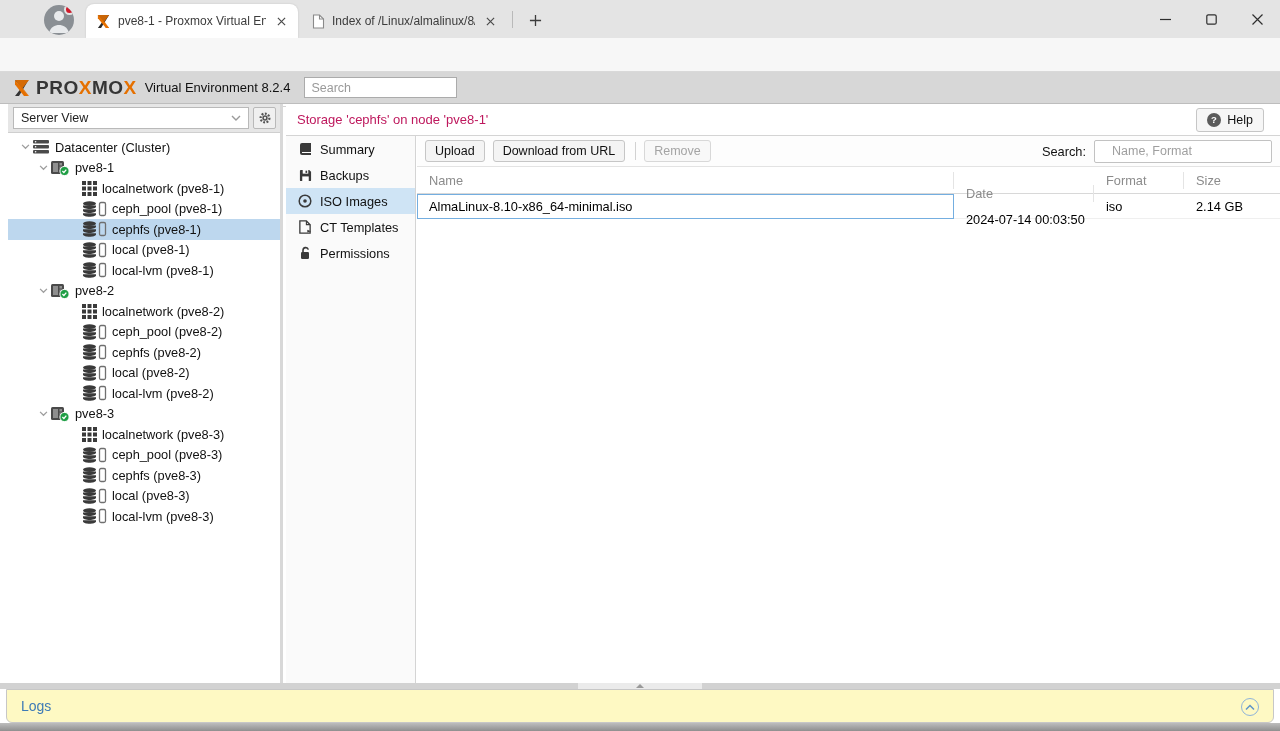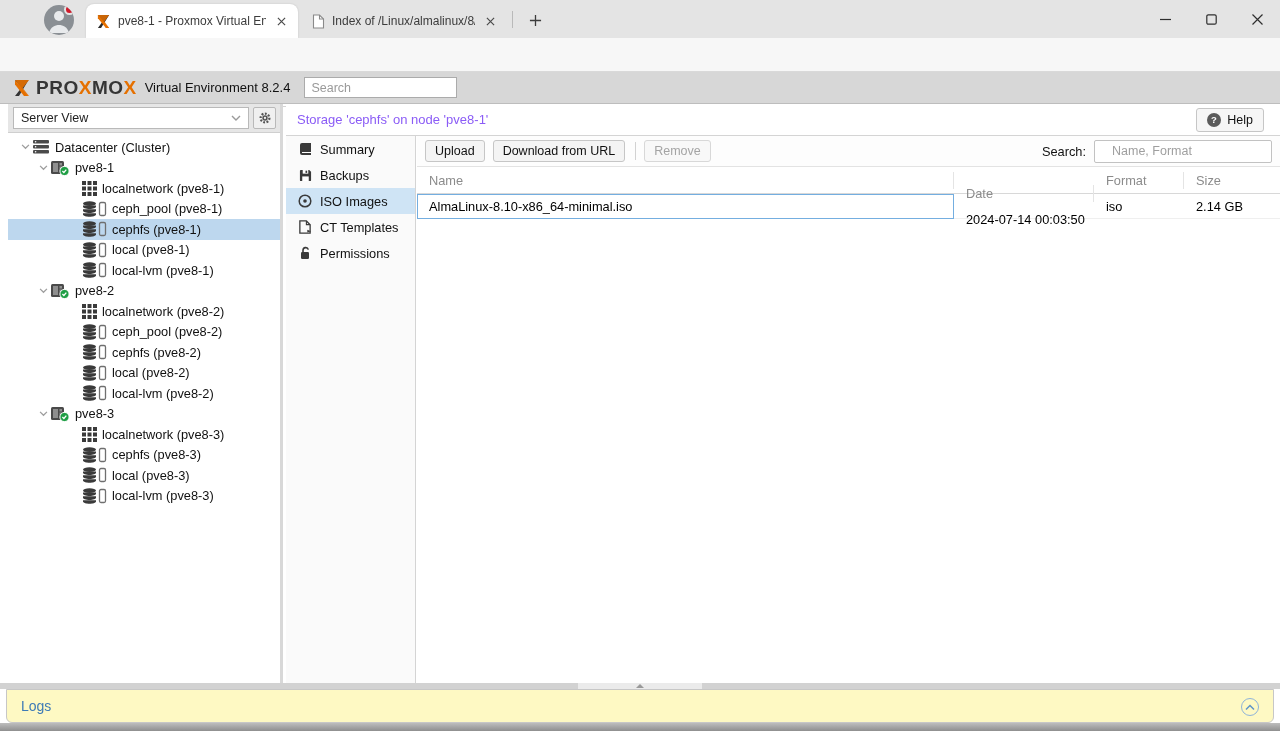--- a/index.html
+++ b/index.html
@@ -60,21 +60,21 @@
   .tree-row { height:20.5px; display:flex; align-items:center; font-size:12.8px; color:#111; white-space:nowrap; }
   .tree-row.selected { background:#bdd7ee; }
   .tree-row .exp { width:14px; display:flex; justify-content:center; color:#9d9d9d; }
   .tree-row .ticon { margin-right:5px; display:flex; align-items:center; }
   .tree-row.lvl0 { padding-left:10px; }
   .tree-row.lvl1 { padding-left:28px; }
   .tree-row.lvl2 { padding-left:60px; }
 
   
   #content-header { left:286px; top:104px; width:994px; height:32px; background:#fff; border-bottom:1px solid #d4d4d4; display:flex; align-items:center; }
-  #content-title { margin-left:11px; font-size:13px; color:#8b5cf6; }
+  #content-title { margin-left:11px; font-size:13px; color:#be185d; }
   #help-btn { position:absolute; right:16px; top:4px; height:24px; display:flex; align-items:center; gap:6px; padding:0 10px; background:#f6f6f6; border:1px solid #c6c6c6; border-radius:3px; font-size:12.5px; color:#111; }
 
   #menu-panel { left:286px; top:136px; width:130px; height:547px; background:#fafafa; border-right:1px solid #d4d4d4; }
   .menu-item { height:26px; display:flex; align-items:center; gap:8px; padding-left:12px; font-size:12.8px; color:#111; }
   .menu-item.selected { background:#cfe4f5; }
   .menu-item .micon { width:14px; display:flex; justify-content:center; color:#3a3a3a; }
 
   #content { left:417px; top:136px; width:863px; height:547px; background:#fff; }
   #content-toolbar { height:31px; display:flex; align-items:center; padding:0 8px; border-bottom:1px solid #e3e3e3; background:#fdfdfd; }
   .cbtn { height:22px; padding:0 9px; display:flex; align-items:center; background:#f4f4f4; border:1px solid #c6c6c6; border-radius:3px; font-size:12.5px; color:#111; margin-right:8px; }
@@ -601,20 +601,35 @@
           <svg width="25" height="16" viewBox="0 0 25 16">
             <g fill="#3a3a3a">
               <ellipse cx="7.5" cy="2.6" rx="6.5" ry="2.3"></ellipse>
               <path d="M1 4.4h13v1.4c0 1.2-2.9 2.2-6.5 2.2S1 7 1 5.8z"></path>
               <path d="M1 8.3h13v1.4c0 1.2-2.9 2.2-6.5 2.2S1 10.9 1 9.7z"></path>
               <path d="M1 12.2h13v1.2c0 1.2-2.9 2.3-6.5 2.3S1 14.6 1 13.4z"></path>
             </g>
             <rect x="17.5" y="1.5" width="6" height="13" rx="1.5" fill="none" stroke="#6f6f6f" stroke-width="1.3"></rect>
           </svg>
         </span>
+        <span>ceph_pool (pve8-3)</span>
+      </div>
+      <div class="tree-row lvl2">
+        <span class="exp"></span>
+        <span class="ticon">
+          <svg width="25" height="16" viewBox="0 0 25 16">
+            <g fill="#3a3a3a">
+              <ellipse cx="7.5" cy="2.6" rx="6.5" ry="2.3"></ellipse>
+              <path d="M1 4.4h13v1.4c0 1.2-2.9 2.2-6.5 2.2S1 7 1 5.8z"></path>
+              <path d="M1 8.3h13v1.4c0 1.2-2.9 2.2-6.5 2.2S1 10.9 1 9.7z"></path>
+              <path d="M1 12.2h13v1.2c0 1.2-2.9 2.3-6.5 2.3S1 14.6 1 13.4z"></path>
+            </g>
+            <rect x="17.5" y="1.5" width="6" height="13" rx="1.5" fill="none" stroke="#6f6f6f" stroke-width="1.3"></rect>
+          </svg>
+        </span>
         <span>cephfs (pve8-3)</span>
       </div>
       <div class="tree-row lvl2">
         <span class="exp"></span>
         <span class="ticon">
           <svg width="25" height="16" viewBox="0 0 25 16">
             <g fill="#3a3a3a">
               <ellipse cx="7.5" cy="2.6" rx="6.5" ry="2.3"></ellipse>
               <path d="M1 4.4h13v1.4c0 1.2-2.9 2.2-6.5 2.2S1 7 1 5.8z"></path>
               <path d="M1 8.3h13v1.4c0 1.2-2.9 2.2-6.5 2.2S1 10.9 1 9.7z"></path>

